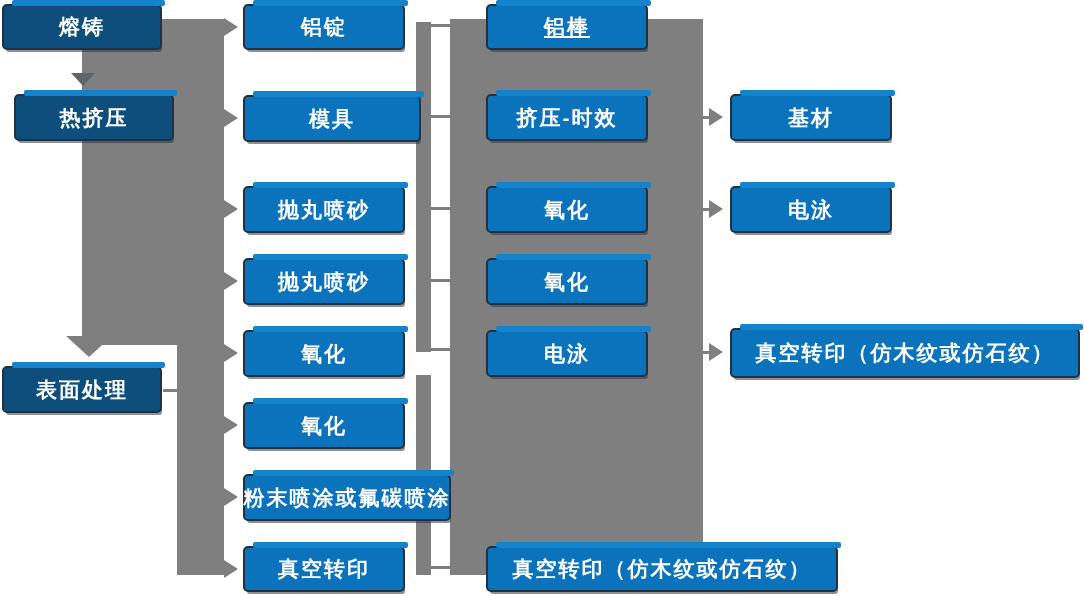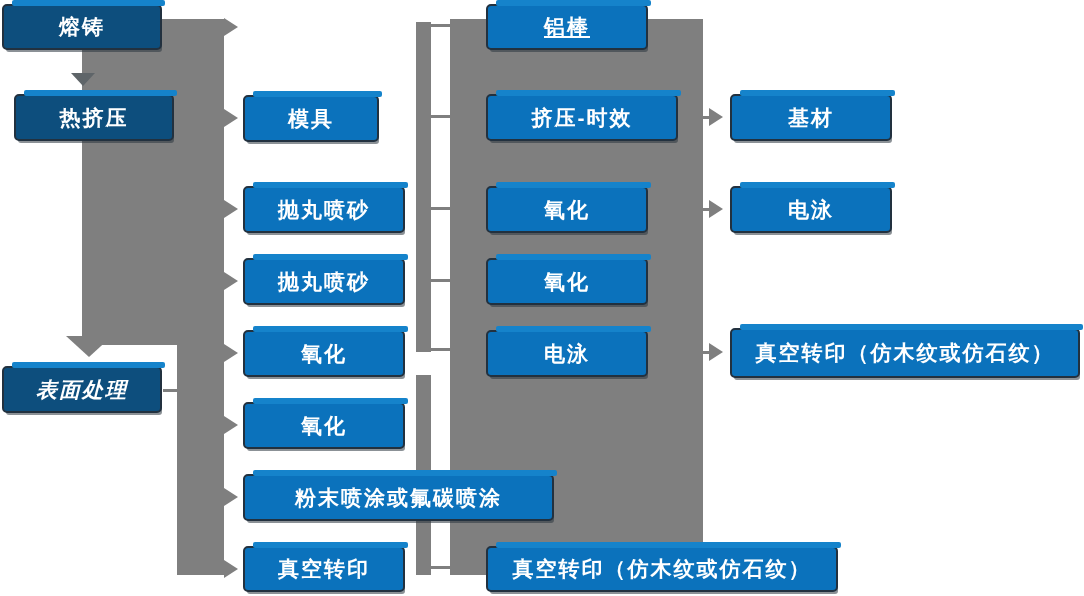--- a/index.html
+++ b/index.html
@@ -69,32 +69,33 @@
 
   <div class="hlink" style="left:703px;top:116px;width:8px;"></div>
   <div class="arr-r" style="left:709px;top:108px;"></div>
   <div class="hlink" style="left:703px;top:208px;width:8px;"></div>
   <div class="arr-r" style="left:709px;top:200px;"></div>
   <div class="hlink" style="left:703px;top:351px;width:8px;"></div>
   <div class="arr-r" style="left:709px;top:343px;"></div>
 
   <div class="node dark" style="left:2px;top:4px;width:160px;height:46px;">熔铸</div>
   <div class="node dark" style="left:2px;top:94px;width:160px;height:47px;margin-left:12px;">热挤压</div>
-  <div class="node dark" style="left:2px;top:366px;width:160px;height:47px;font-style:italic;">表面处理</div>
+  <div class="node dark" style="left:2px;top:366px;width:160px;height:47px;">表面处理</div>
 
-  <div class="node" style="left:243px;top:95px;width:136px;height:47px;text-align:right;">模具</div>
+  <div class="node" style="left:243px;top:4px;width:162px;height:46px;">铝锭</div>
+  <div class="node" style="left:243px;top:95px;width:178px;height:47px;text-align:right;">模具</div>
   <div class="node" style="left:243px;top:186px;width:162px;height:47px;">抛丸喷砂</div>
   <div class="node" style="left:243px;top:258px;width:162px;height:47px;">抛丸喷砂</div>
   <div class="node" style="left:243px;top:330px;width:162px;height:47px;">氧化</div>
   <div class="node" style="left:243px;top:402px;width:162px;height:47px;">氧化</div>
-  <div class="node" style="left:243px;top:474px;width:311px;height:47px;">粉末喷涂或氟碳喷涂</div>
+  <div class="node" style="left:243px;top:474px;width:208px;height:47px;">粉末喷涂或氟碳喷涂</div>
   <div class="node" style="left:243px;top:546px;width:162px;height:46px;">真空转印</div>
 
   <div class="node" style="left:486px;top:4px;width:162px;height:46px;text-decoration:underline;">铝棒</div>
-  <div class="node" style="left:486px;top:94px;width:192px;height:47px;">挤压-时效</div>
+  <div class="node" style="left:486px;top:94px;width:162px;height:47px;">挤压-时效</div>
   <div class="node" style="left:486px;top:186px;width:162px;height:47px;">氧化</div>
   <div class="node" style="left:486px;top:258px;width:162px;height:47px;">氧化</div>
   <div class="node" style="left:486px;top:330px;width:162px;height:47px;">电泳</div>
   <div class="node" style="left:486px;top:546px;width:352px;height:46px;">真空转印（仿木纹或仿石纹）</div>
 
   <div class="node" style="left:730px;top:94px;width:162px;height:47px;">基材</div>
   <div class="node" style="left:730px;top:186px;width:162px;height:47px;">电泳</div>
   <div class="node" style="left:730px;top:328px;width:350px;height:50px;">真空转印（仿木纹或仿石纹）</div>
 
 </div>

